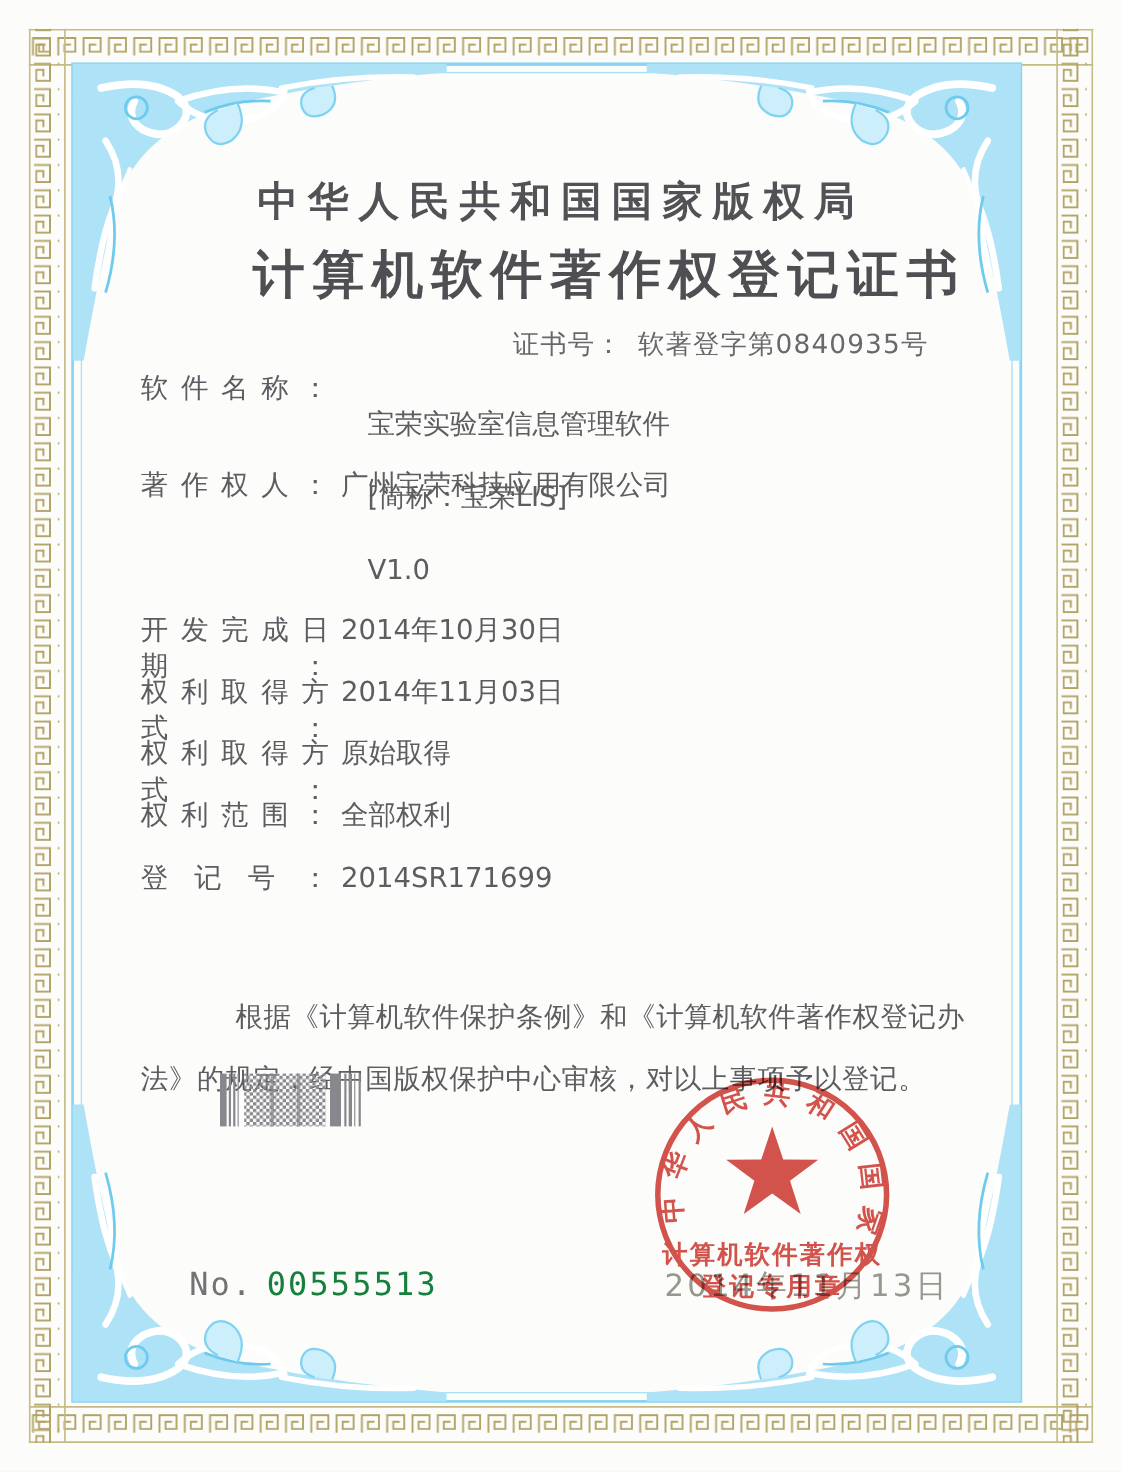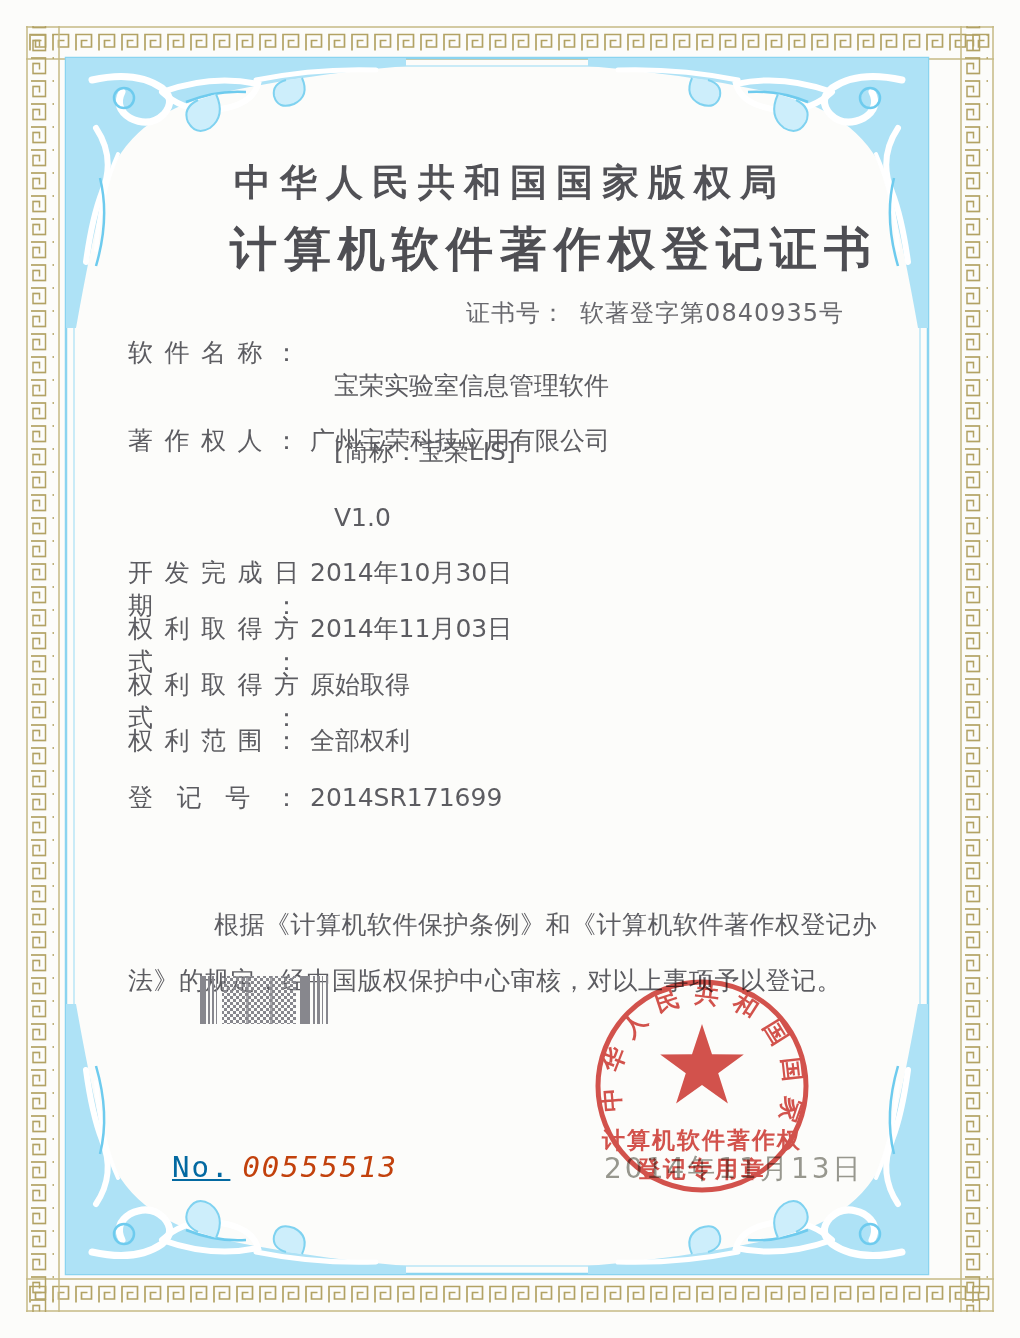--- a/index.html
+++ b/index.html
@@ -57,22 +57,22 @@
     position:absolute;top:872px;left:128px;width:764px;
     font-size:25px;line-height:56px;text-indent:86px;
     color:#5c5c61;letter-spacing:0.5px;
   }
   .barcode{position:absolute;left:200px;top:972px;}
   .serial{
     position:absolute;left:172px;top:1150px;
     font-size:29px;letter-spacing:2px;
     font-family:"DejaVu Sans Mono","Liberation Mono",monospace;
   }
-  .serial .prefix{color:#0369a1;margin-right:12px;text-decoration:underline;}
-  .serial .number{color:#c2410c;font-style:italic;}
+  .serial .prefix{color:#737373;margin-right:12px;}
+  .serial .number{color:#15803d;}
   .stamp-date{
     position:absolute;left:604px;top:1150px;
     font-size:28px;letter-spacing:3px;color:#97978e;
   }
   .seal{
     position:absolute;left:586px;top:970px;
     mix-blend-mode:multiply;opacity:0.93;
   }
 </style>
 </head>

